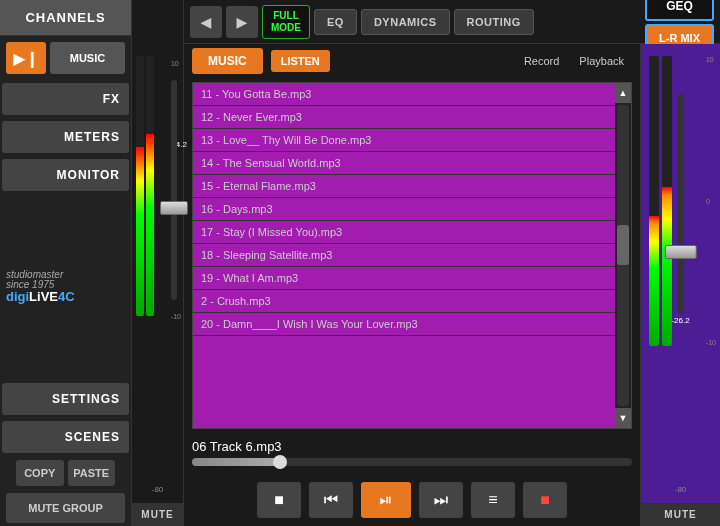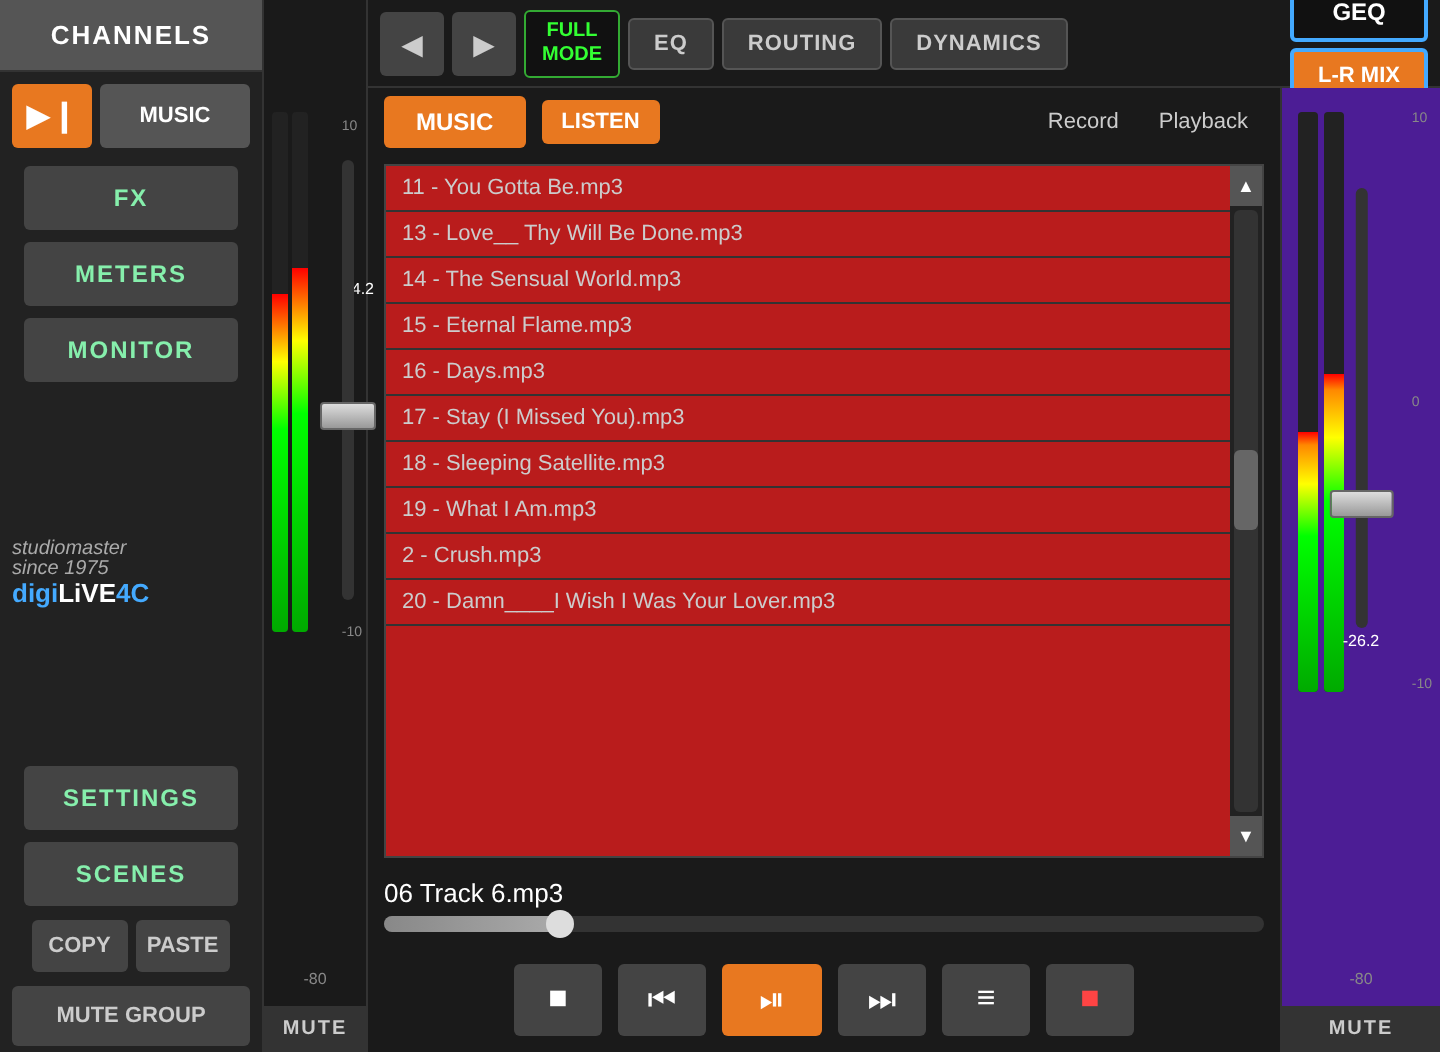--- a/index.html
+++ b/index.html
@@ -68,29 +68,29 @@
       flex: 1;
       height: 32px;
       color: #fff;
       font-size: 11px;
       font-weight: bold;
       cursor: pointer;
     }
 
     .sidebar-btn {
       background: #444;
-      color: #86efac;
+      color: #ffffff;
       font-size: 12px;
       font-weight: bold;
-      text-align: center;
+      text-align: right;
       padding: 9px;
       border: none;
       cursor: pointer;
       letter-spacing: 1px;
-      margin: 3px 12px;
+      margin: 3px 2px;
       border-radius: 3px;
     }
 
     .logo-area {
       padding: 8px;
       display: flex;
       align-items: center;
       justify-content: center;
       flex: 1;
     }
@@ -300,21 +300,21 @@
       font-size: 11px;
       color: #ccc;
       padding-right: 8px;
     }
 
     
     .playlist-container {
       flex: 1;
       display: flex;
       margin: 4px 8px;
-      background: #b91c1c;
+      background: #a21caf;
       border: 1px solid #444;
     }
 
     .playlist {
       flex: 1;
       overflow: hidden;
     }
 
     .playlist-item {
       padding: 5px 8px;
@@ -551,22 +551,22 @@
     <div class="top-bar">
       <button class="nav-btn">◀</button>
       <button class="nav-btn">▶</button>
 
       <button class="full-mode-btn">
         <div style="color:#3f3;">FULL</div>
         <div>MODE</div>
       </button>
 
       <button class="mode-btn">EQ</button>
+      <button class="mode-btn">DYNAMICS</button>
       <button class="mode-btn">ROUTING</button>
-      <button class="mode-btn">DYNAMICS</button>
 
       <div style="flex:1;"></div>
 
       <div style="display:flex;flex-direction:column;gap:3px;">
         <button class="geq-btn">GEQ</button>
         <button class="lr-mix-btn">L-R MIX</button>
       </div>
     </div>
 
     <div class="player-area">
@@ -578,20 +578,21 @@
           <button class="listen-btn">LISTEN</button>
           <div class="record-playback">
             <span>Record</span>
             <span>Playback</span>
           </div>
         </div>
 
         <div class="playlist-container">
           <div class="playlist">
             <div class="playlist-item">11 - You Gotta Be.mp3</div>
+            <div class="playlist-item">12 - Never Ever.mp3</div>
             <div class="playlist-item">13 - Love__ Thy Will Be Done.mp3</div>
             <div class="playlist-item">14 - The Sensual World.mp3</div>
             <div class="playlist-item">15 - Eternal Flame.mp3</div>
             <div class="playlist-item">16 - Days.mp3</div>
             <div class="playlist-item">17 - Stay (I Missed You).mp3</div>
             <div class="playlist-item">18 - Sleeping Satellite.mp3</div>
             <div class="playlist-item">19 - What I Am.mp3</div>
             <div class="playlist-item">2 - Crush.mp3</div>
             <div class="playlist-item">20 - Damn____I Wish I Was Your Lover.mp3</div>
           </div>

